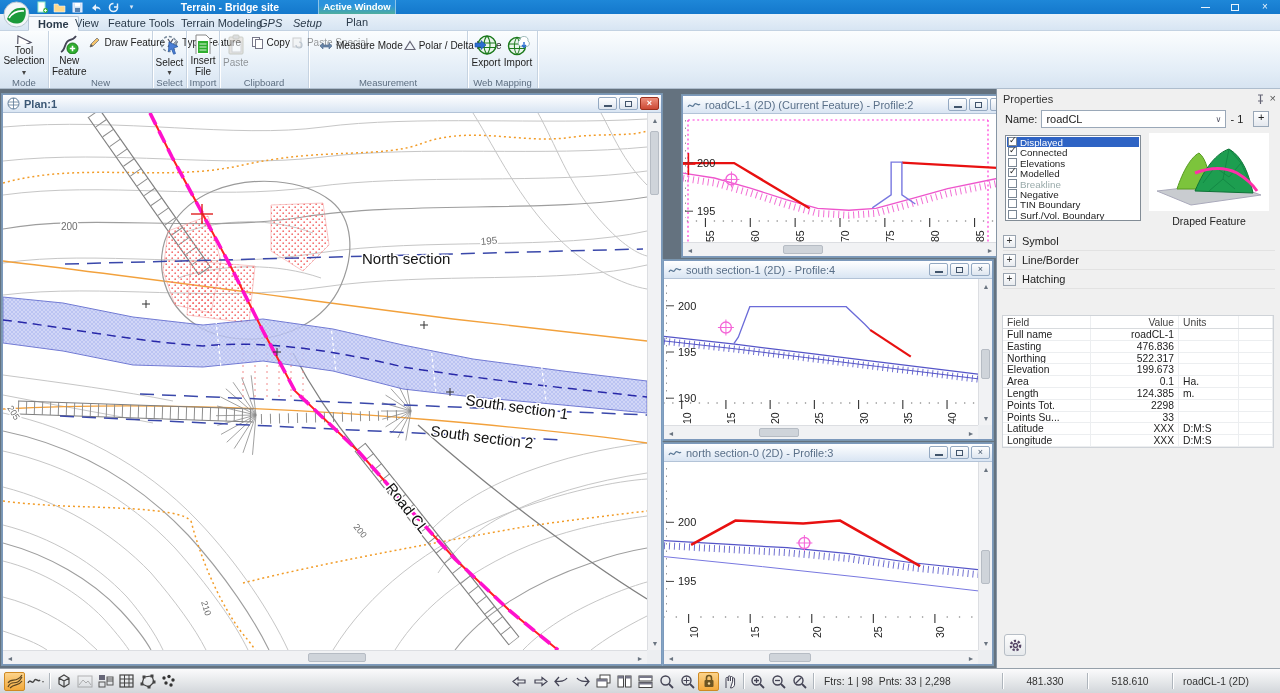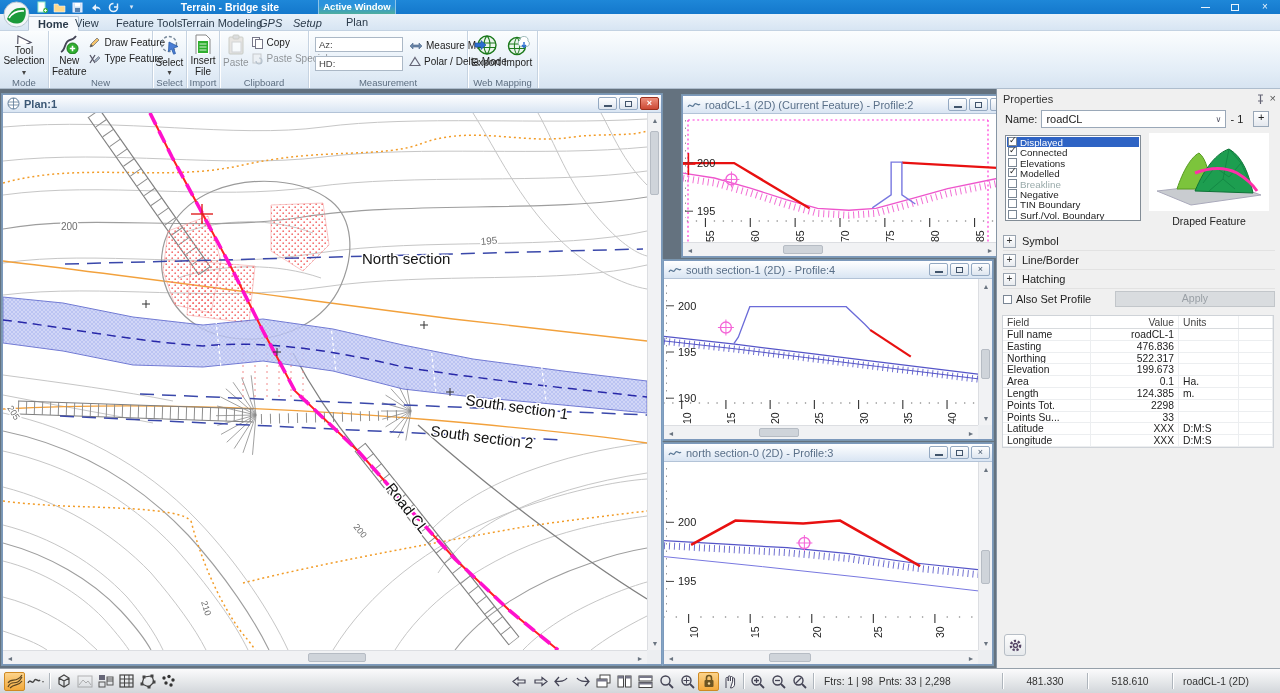--- a/index.html
+++ b/index.html
@@ -23,21 +23,21 @@
 .rtab{position:absolute;top:2px;height:15px;padding:1px 9px;font-size:11px;color:#2a3a4a;white-space:nowrap}
 .rtab.active{background:#f7fafd;border:1px solid #b5c5d8;border-bottom:1px solid #f7fafd;border-radius:2px 2px 0 0;font-weight:bold}
 .plan-tab{position:absolute;left:318px;top:2px;width:78px;text-align:center;font-size:11px;color:#2a3a4a}
 
 
 .ribbon{position:absolute;left:0;top:31px;right:0;height:58px;background:linear-gradient(#fbfdfe,#e3edf7 70%,#d7e4f1);border-bottom:1px solid #aebdcd;display:flex;z-index:20}
 .rgroup{position:relative;height:100%;border-right:1px solid #c6d3e1;box-shadow:1px 0 0 #fff;padding:2px 3px 11px 3px;display:flex;gap:2px}
 .glabel{position:absolute;bottom:0;left:0;right:0;text-align:center;font-size:9.5px;color:#5d6e80}
 .bigbtn{width:44px;display:flex;flex-direction:column;align-items:center;justify-content:flex-start;font-size:10px;line-height:10.5px;text-align:center;color:#222;padding-top:1px;border-radius:2px}
 .bigbtn svg{margin-bottom:2px}
-.smallcol{display:flex;flex-direction:column;justify-content:flex-start;gap:1px;padding-top:2px}
+.smallcol{display:flex;justify-content:flex-start;gap:1px;padding-top:2px}
 .smallbtn{display:flex;align-items:center;gap:3px;font-size:10px;height:15px;white-space:nowrap;color:#222}
 .disabled{opacity:.45}
 .mfield{width:88px;height:15px;background:#fff;border:1px solid #abb8c6;display:flex;align-items:center;padding:0 3px;font-size:9.5px;color:#444;margin-bottom:3px}
 .caret-d{font-size:8px;line-height:8px;color:#444}
 
 
 .window{position:absolute;background:#fff;border:1px solid #7c99bc;box-shadow:0 0 0 1px rgba(140,180,215,.55)}
 .wtitle{height:18px;background:linear-gradient(#ffffff,#d9e5f3);border-bottom:1px solid #b3c3d7;display:flex;align-items:center;padding:0 2px 0 4px;font-size:11px;color:#5a7089;gap:4px;white-space:nowrap}
 .wtitle .ttext{overflow:hidden;text-overflow:ellipsis}
 .wbtns{margin-left:auto;display:flex;gap:2px}
@@ -152,21 +152,21 @@
       <circle cx="13.5" cy="13.5" r="12.5" fill="#f4f7f9" stroke="#b9c6d2"></circle>
       <path d="M4,18 C8,8 14,6 22,7 C23.5,11 23,17 19,21 C14,24 7,22.5 4,18 Z" fill="#1b9a3a"></path>
       <path d="M6,17 C10,11 16,9.5 21,10" stroke="#fff" stroke-width="1.6" fill="none"></path>
     </svg>
 </div>
 
 <div class="tabrow">
   <div id="ribbon-tabs">
       <div class="rtab active" style="left: 28px;">Home</div>
       <div class="rtab" style="left: 66px;">View</div>
-      <div class="rtab" style="left: 107px;">Feature Tools</div>
+      <div class="rtab" style="left: 99px;">Feature Tools</div>
       <div class="rtab" style="left: 172px;">Terrain Modeling</div>
       <div class="rtab" style="left: 250px; font-style: italic;">GPS</div>
       <div class="rtab" style="left: 284px; font-style: italic;">Setup</div>
     </div>
   <div class="plan-tab">Plan</div>
 </div>
 
 <div class="ribbon">
   <div class="rgroup" style="width:49px">
     <div class="bigbtn">
@@ -255,28 +255,20 @@
             <rect x="2" y="2" width="8" height="9" fill="#eee" stroke="#999"></rect>
             <path d="M8,6 a3,3 0 1,1 -3,3" fill="none" stroke="#789" stroke-width="1.2"></path>
           </svg>
         <span>Paste Special</span>
       </div>
     </div>
     <div class="glabel">Clipboard</div>
   </div>
 
   <div class="rgroup" style="width:159px;padding-left:6px">
-    <div class="smallcol" style="padding-top:4px">
-      <div class="mfield">
-          <span>Az:</span>
-        </div>
-      <div class="mfield">
-          <span>HD:</span>
-        </div>
-    </div>
     <div class="smallcol" style="padding-top:5px;padding-left:4px">
       <div class="smallbtn">
         <svg width="14" height="10">
             <path d="M1,5 L4,2 V4 H10 V2 L13,5 L10,8 V6 H4 V8 Z" fill="#6a86a8" stroke="#4a668a" stroke-width=".6"></path>
           </svg>
         <span>Measure Mode</span>
       </div>
       <div class="smallbtn">
         <svg width="12" height="11">
             <path d="M6,1.5 L11,9.5 H1 Z" fill="none" stroke="#667" stroke-width="1.2"></path>
@@ -838,25 +830,20 @@
       </div>
       <div class="exp-row">
         <span class="exp-btn">+</span>
         <span>Line/Border</span>
       </div>
       <div class="exp-row">
         <span class="exp-btn">+</span>
         <span>Hatching</span>
       </div>
     </div>
-  <div class="asp-row">
-    <span class="cbx"></span>
-    <span>Also Set Profile</span>
-    <span class="apply">Apply</span>
-  </div>
   <div class="ptable" id="ptable">
       <div class="prow hdr">
         <span>Field</span>
         <span class="val">Value</span>
         <span>Units</span>
         <span></span>
       </div>
       <div class="prow">
         <span>Full name</span>
         <span class="val">roadCL-1</span>

